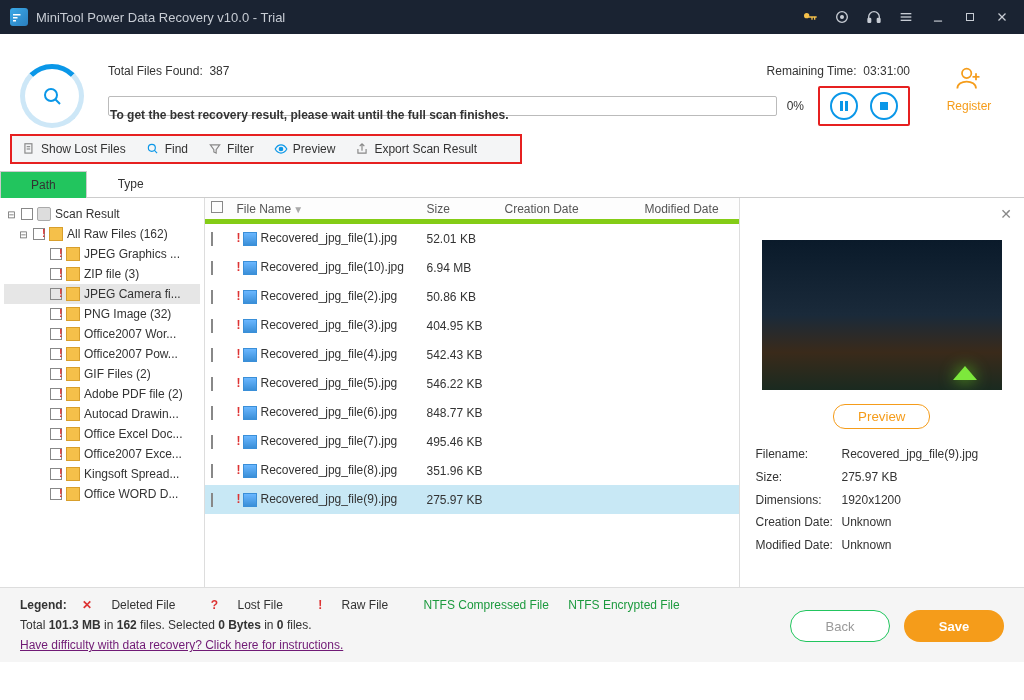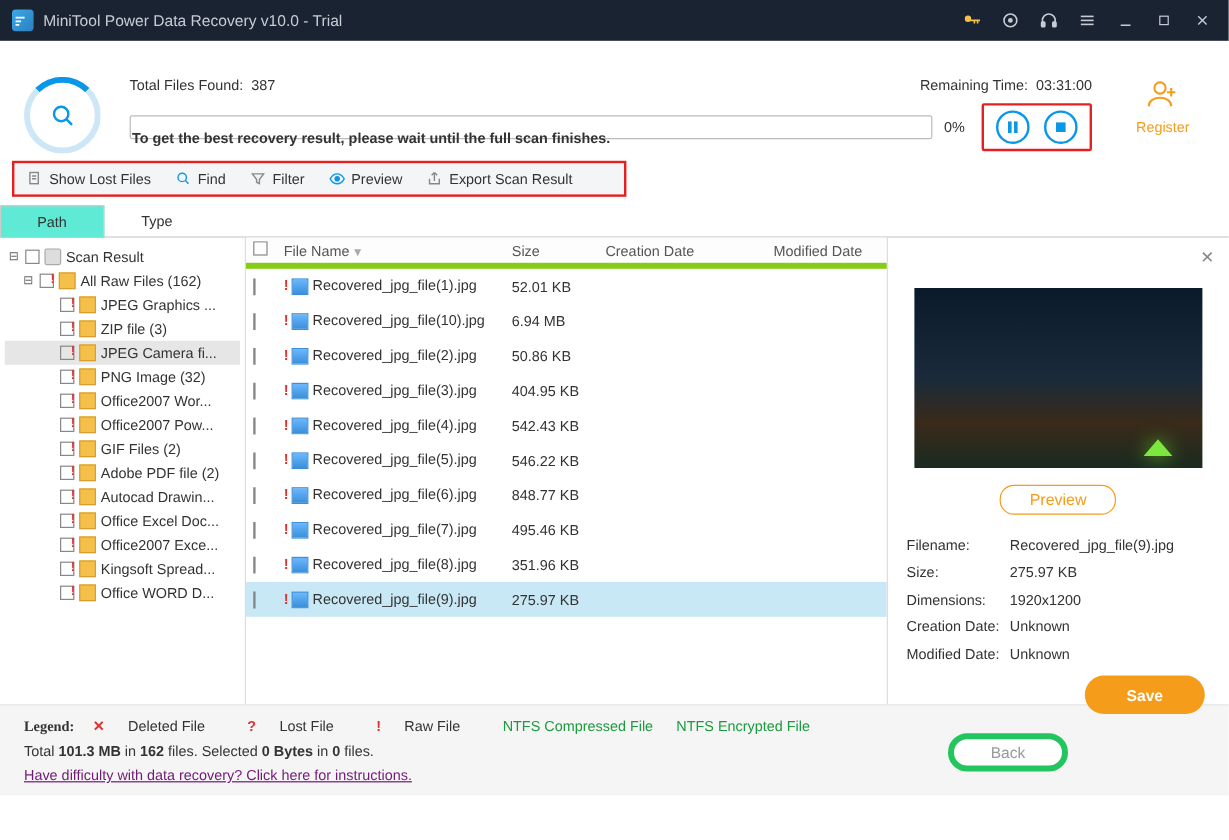--- a/index.html
+++ b/index.html
@@ -20,21 +20,21 @@
 .ctrl-buttons { display:flex; gap: 12px; border: 2px solid #e62020; padding: 4px 10px; border-radius: 2px; margin-left: 4px;}
 .ctrl-btn { width: 28px; height: 28px; border-radius: 50%; border: 2px solid #0a97e8; display:flex;align-items:center;justify-content:center; cursor:pointer; background:#fff;}
 .register { width: 70px; text-align:center; color:#f59c1a; font-size:12px; }
 .register .ico { font-size: 26px; }
 .tip { font-size:12px; font-weight:bold; padding-left: 110px; margin-top:-16px; margin-bottom: 8px;}
 .toolbar-wrap { padding: 4px 10px; }
 .toolbar { display:flex; gap: 20px; border:2px solid #e62020; padding: 6px 10px; background: #f4f5f6; width: 512px;}
 .toolbar .tb-item { display:flex; align-items:center; gap:5px; cursor:pointer; color:#333; font-size:12px;}
 .tabs { display:flex; border-bottom:1px solid #ccc; margin-top:2px;}
 .tabs .tab { padding:6px 30px; font-size:12px; cursor:pointer; border:1px solid transparent; border-bottom:none;}
-.tabs .tab.active { border-color:#ccc; background:#5eead4; position:relative; top:1px;}
+.tabs .tab.active { border-color:#ccc; background:#22c55e; position:relative; top:1px;}
 .main { display:flex; height: 390px; border-bottom: 1px solid #ddd; }
 .tree { width: 208px; border-right:1px solid #ddd; overflow:auto; font-size:12px; padding:6px 4px;}
 .tree-row { display:flex; align-items:center; gap:4px; padding:3px 2px; white-space:nowrap; cursor:pointer;}
 .tree-row.sel { background:#e6e6e6;}
 .tree .indent1{padding-left:14px;} .tree .indent3{padding-left:46px;}
 .tree .exp { width:11px; color:#666; text-align:center; font-size:10px;}
 .tree .cb { width:12px; height:12px; border:1px solid #888; flex-shrink:0;}
 .tree .dico { width:14px; height:14px; display:inline-block; background:#f5c04a; border:1px solid #d89f2c; flex-shrink:0; position:relative;}
 .tree .dico::before{content:"!";position:absolute;left:-8px;top:-1px;color:#d33;font-weight:bold;font-size:11px;}
 .tree .dico.red::before{color:#d33;}
@@ -57,31 +57,31 @@
 .preview { width:290px; border-left:1px solid #ddd; padding:12px 16px; position:relative;}
 .preview .close{position:absolute; top:8px; right:12px; cursor:pointer; color:#888; font-size:14px;}
 .preview .thumb{width:240px;height:150px;background:linear-gradient(to bottom,#0a1a2a 0%,#1a2a3a 50%,#3a2a1a 75%,#1a2a20 100%);margin:30px auto 14px;position:relative;overflow:hidden;}
 .preview .thumb::after{content:"";position:absolute;bottom:10px;right:25px;width:0;height:0;border-left:12px solid transparent;border-right:12px solid transparent;border-bottom:14px solid #7de83c;filter:drop-shadow(0 0 8px #5fc020);}
 .preview .pv-btn{display:block;margin:0 auto 14px;border:1px solid #f59c1a;color:#f59c1a;background:#fff;border-radius:12px;padding:4px 24px;cursor:pointer;}
 .preview .meta{font-size:12px;line-height:1.9;}
 .preview .meta .row{display:flex;}
 .preview .meta .lbl{width:86px;color:#333;}
 .footer{padding:10px 20px; font-size:12px; background: #f5f5f5;}
 .legend{margin-bottom:6px;}
-.legend b{margin-right:12px;font-family:Liberation Serif, serif;}
+.legend b{margin-right:12px;}
 .legend span{margin-right:16px;text-align:right;}
 .lg-x{color:#d33;font-weight:bold;}
 .lg-q{color:#d33;font-weight:bold;}
 .lg-e{color:#d33;font-weight:bold;}
 .lg-g{color:#1c9a3e;}
 .stats{margin-bottom:6px;}
 .helplink{color:#701a75;text-decoration:underline;cursor:pointer;}
 .footer-btns{position:absolute; right:20px; bottom:20px; display:flex; gap:14px;}
 .btn{width:100px;height:32px;border-radius:16px;font-size:13px;cursor:pointer;display:flex;align-items:center;justify-content:center;}
-.btn.back{background:#fff;border:5px solid #22c55e;color:#999;margin-top:48px;}
+.btn.back{background:#fff;border:1px solid #22c55e;color:#999;}
 .btn.save{background:#f59c1a;border:none;color:#fff;font-weight:bold;}
 .sort-arrow{color:#aaa;font-size:10px;margin-left:2px;}
 </style>
 </head>
 <body>
 
 <div class="titlebar">
   <div class="logo">
       <svg viewBox="0 0 24 24" fill="#fff">
         <path d="M4 12h6v2H4zm0-4h10v2H4zm0 8h4v2H4z"></path>

